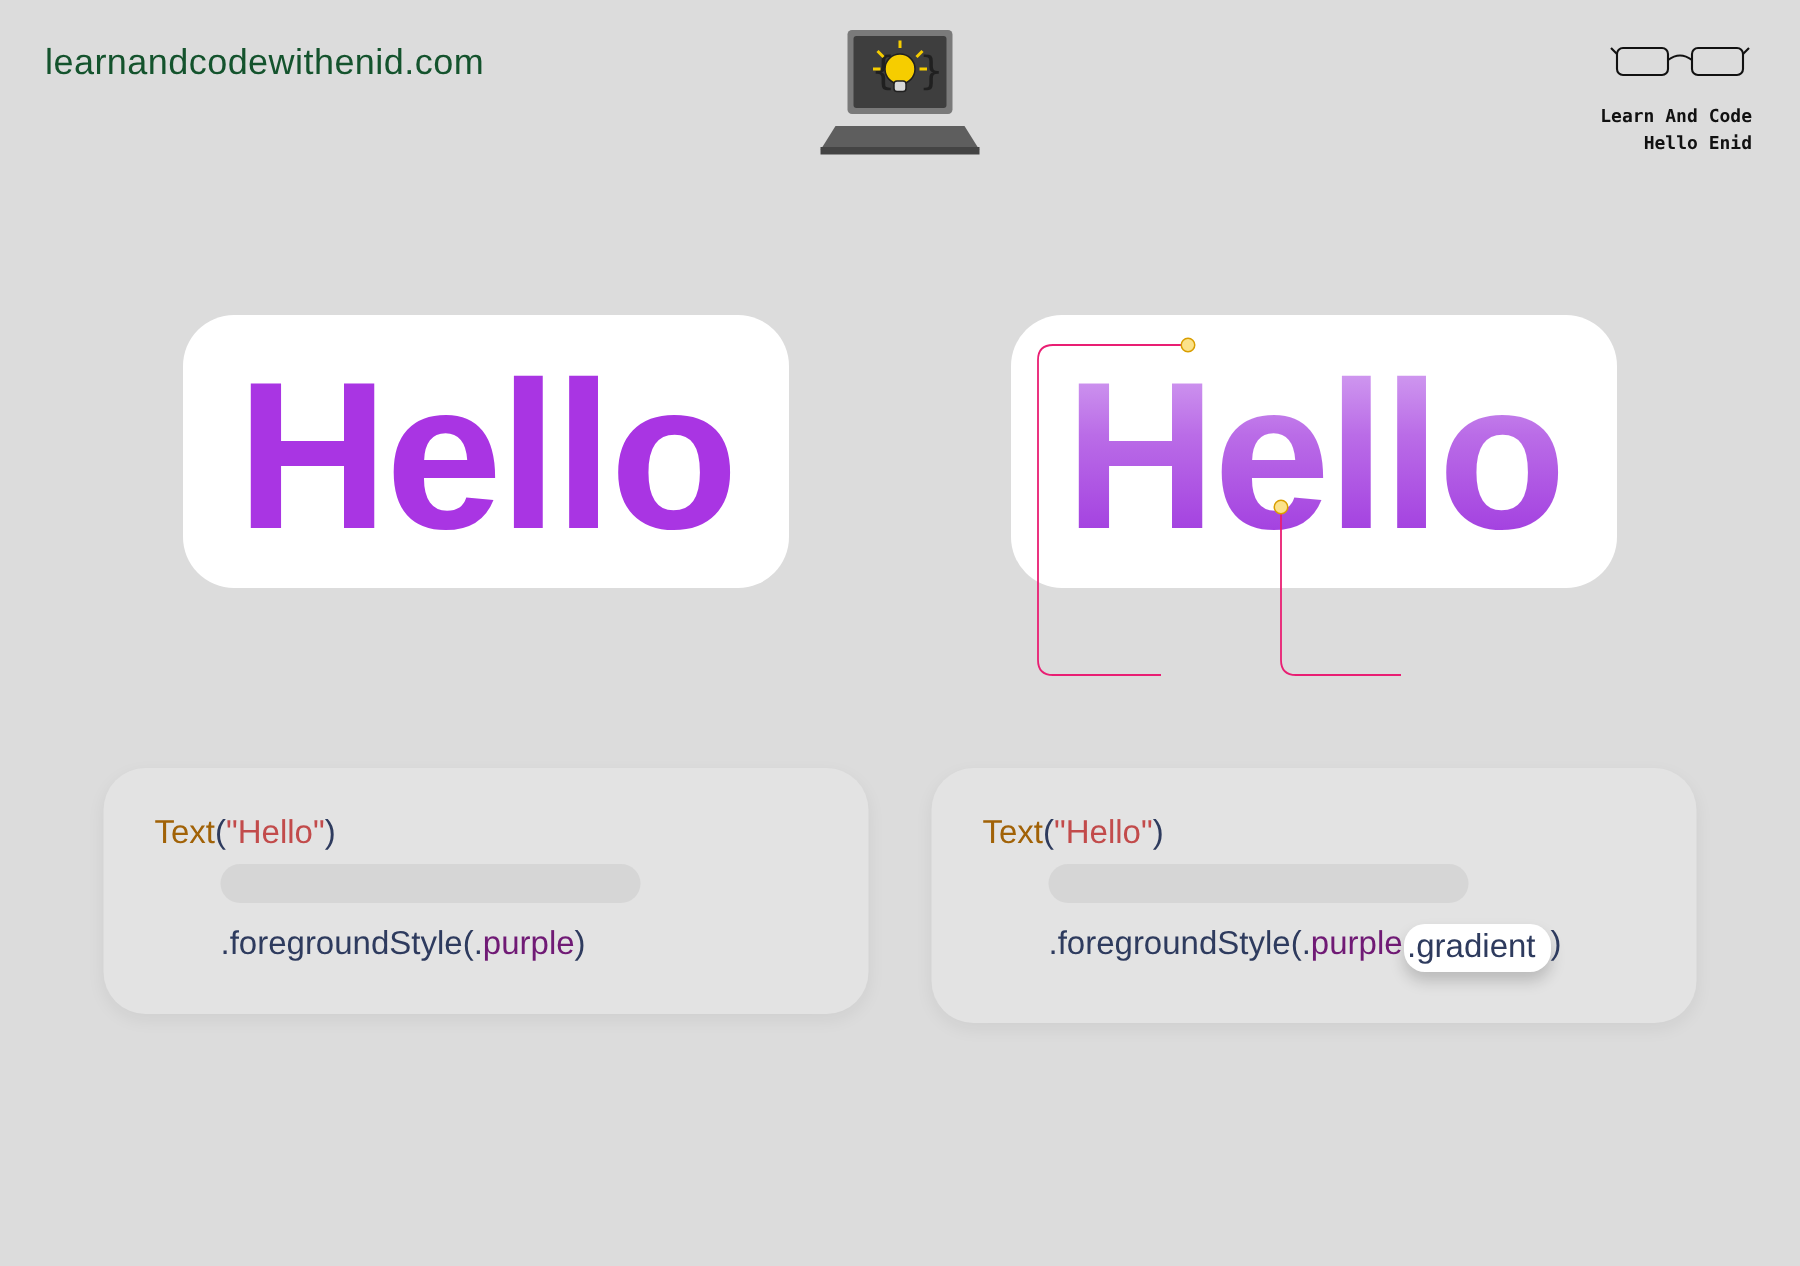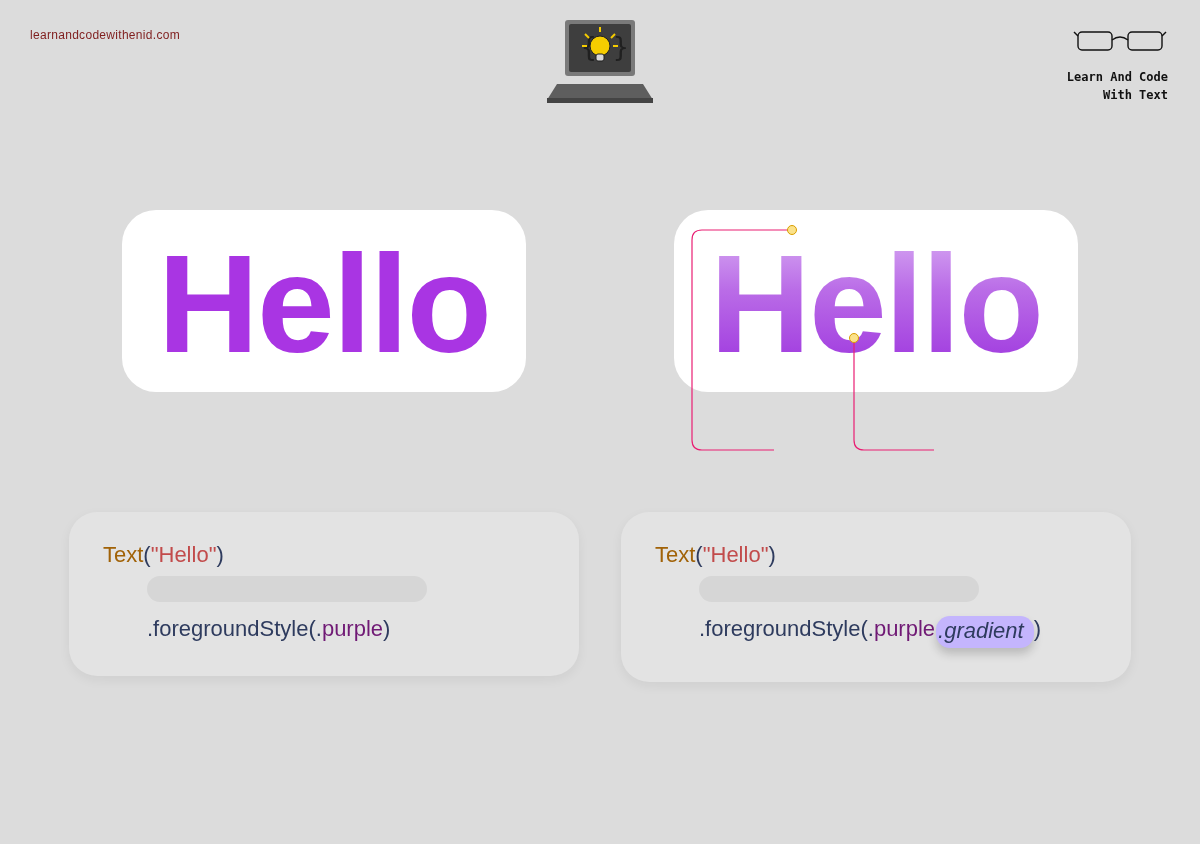--- a/index.html
+++ b/index.html
@@ -9,22 +9,22 @@
       background: #dcdcdc;
       font-family: -apple-system, BlinkMacSystemFont, "Segoe UI", sans-serif;
       position: relative;
       overflow: hidden;
     }
 
     .url {
       position: absolute;
       top: 28px;
       left: 30px;
-      font-size: 12px;
-      color: #7f1d1d;
+      font-size: 24px;
+      color: #14532d;
       letter-spacing: 0.3px;
     }
 
     .laptop-logo {
       position: absolute;
       top: 12px;
       left: 50%;
       transform: translateX(-50%);
     }
 
@@ -119,27 +119,26 @@
       display: block;
       margin: 8px 0 0 44px;
       height: 26px;
       width: 280px;
       background: #d6d6d6;
       border-radius: 13px;
     }
 
     .grad-pill {
       display: inline-block;
-      background: #c4b5fd;
+      background: #ffffff;
       border-radius: 14px;
       padding: 2px 10px 4px 2px;
       margin-left: 1px;
       box-shadow: 0 6px 10px rgba(0,0,0,0.18);
       color: #2e3b5e;
-      font-style: italic;
     }
   </style>
 </head>
 <body>
 
 <div class="url">learnandcodewithenid.com</div>
 
 <div class="laptop-logo">
   <svg width="110" height="96" viewBox="0 0 110 96">
     <rect x="20" y="8" width="70" height="56" rx="3" fill="#7a7a7a"></rect>
@@ -166,21 +165,21 @@
       <g fill="none" stroke="#111" stroke-width="1.4">
         <rect x="6" y="10" width="34" height="18" rx="4"></rect>
         <rect x="56" y="10" width="34" height="18" rx="4"></rect>
         <path d="M40 18 Q48 12 56 18"></path>
         <path d="M6 14 L2 10"></path>
         <path d="M90 14 L94 10"></path>
       </g>
     </svg>
   </div>
   <div class="line">Learn And Code</div>
-  <div class="line">With Text</div>
+  <div class="line">Hello Enid</div>
 </div>
 
 <div class="cols">
 
   <div class="col">
     <div class="preview">
       <span class="preview-text preview-solid">Hello</span>
     </div>
 
     <div class="code">

